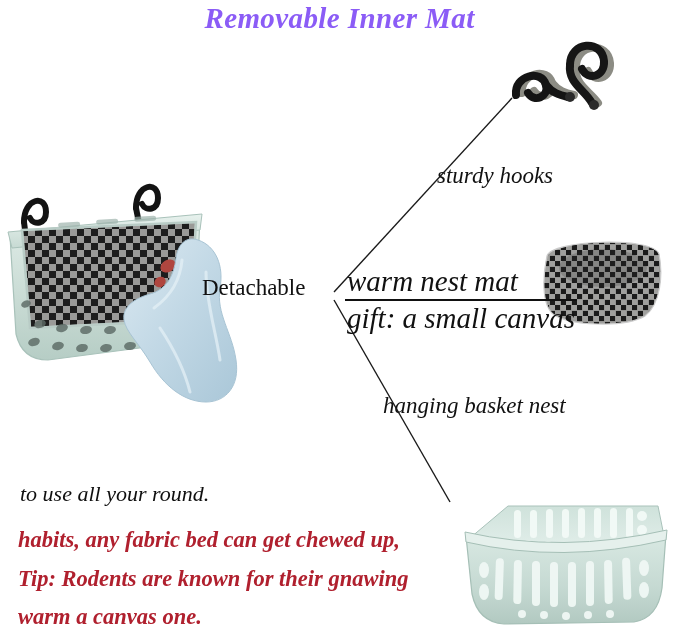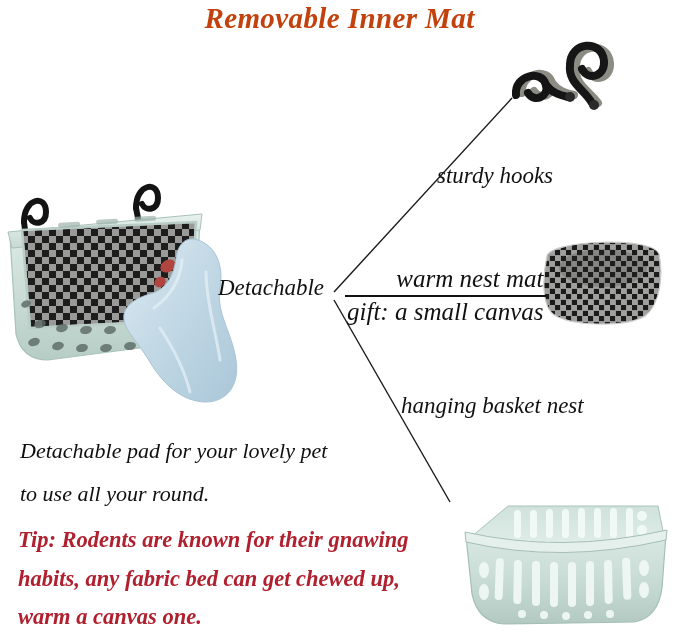--- a/index.html
+++ b/index.html
@@ -28,53 +28,52 @@
   .title {
     position: absolute;
     top: 2px;
     left: 0;
     width: 679px;
     text-align: center;
     font-size: 29px;
     font-weight: bold;
     font-style: italic;
     letter-spacing: 0.4px;
-    color: #c2410c;
+    color: #8b5cf6;
   }
 
   
   .callout {
     position: absolute;
     font-style: italic;
     font-size: 23px;
     color: #111111;
     white-space: nowrap;
   }
   .callout-hooks { left: 437px; top: 163px; }
-  .callout-basket { left: 401px; top: 393px; }
+  .callout-basket { left: 383px; top: 393px; }
 
   .callout-detachable {
     position: absolute;
-    left: 218px;
+    left: 202px;
     top: 275px;
-    font-style: italic;
     font-size: 23px;
     color: #111111;
     white-space: nowrap;
     z-index: 2;
   }
 
   
   .fraction {
     position: absolute;
     left: 345px;
     top: 266px;
-    text-align: right;
-    font-style: italic;
-    font-size: 25px;
+    text-align: left;
+    font-style: italic;
+    font-size: 29px;
     line-height: 1.06;
     white-space: nowrap;
     z-index: 3;
   }
   .fraction .numerator { display: block; padding: 0 2px 1px 2px; }
   .fraction .frac-bar {
     display: block;
     height: 2px;
     background: #111111;
     margin: 1px 0 1px 0;
@@ -348,23 +347,23 @@
 
   <div class="fraction">
     <span class="numerator">warm nest mat</span>
     <span class="frac-bar"></span>
     <span class="denominator">gift: a small canvas</span>
   </div>
 
   <div class="callout callout-basket">hanging basket nest</div>
 
   <div class="body-text">
-    <span class="body-line">Detachable pad for your lovely pet</span><br>
+    <br>
     <span class="body-line">to use all your round.</span>
   </div>
 
   <div class="tip-text" style="color: rgb(176, 32, 46);">
+    <span class="tip-line">habits, any fabric bed can get chewed up,</span>
     <span class="tip-line">Tip: Rodents are known for their gnawing</span>
-    <span class="tip-line">habits, any fabric bed can get chewed up,</span>
     <span class="tip-line">warm a canvas one.</span>
   </div>
 
 </div>
 
 </body></html>

